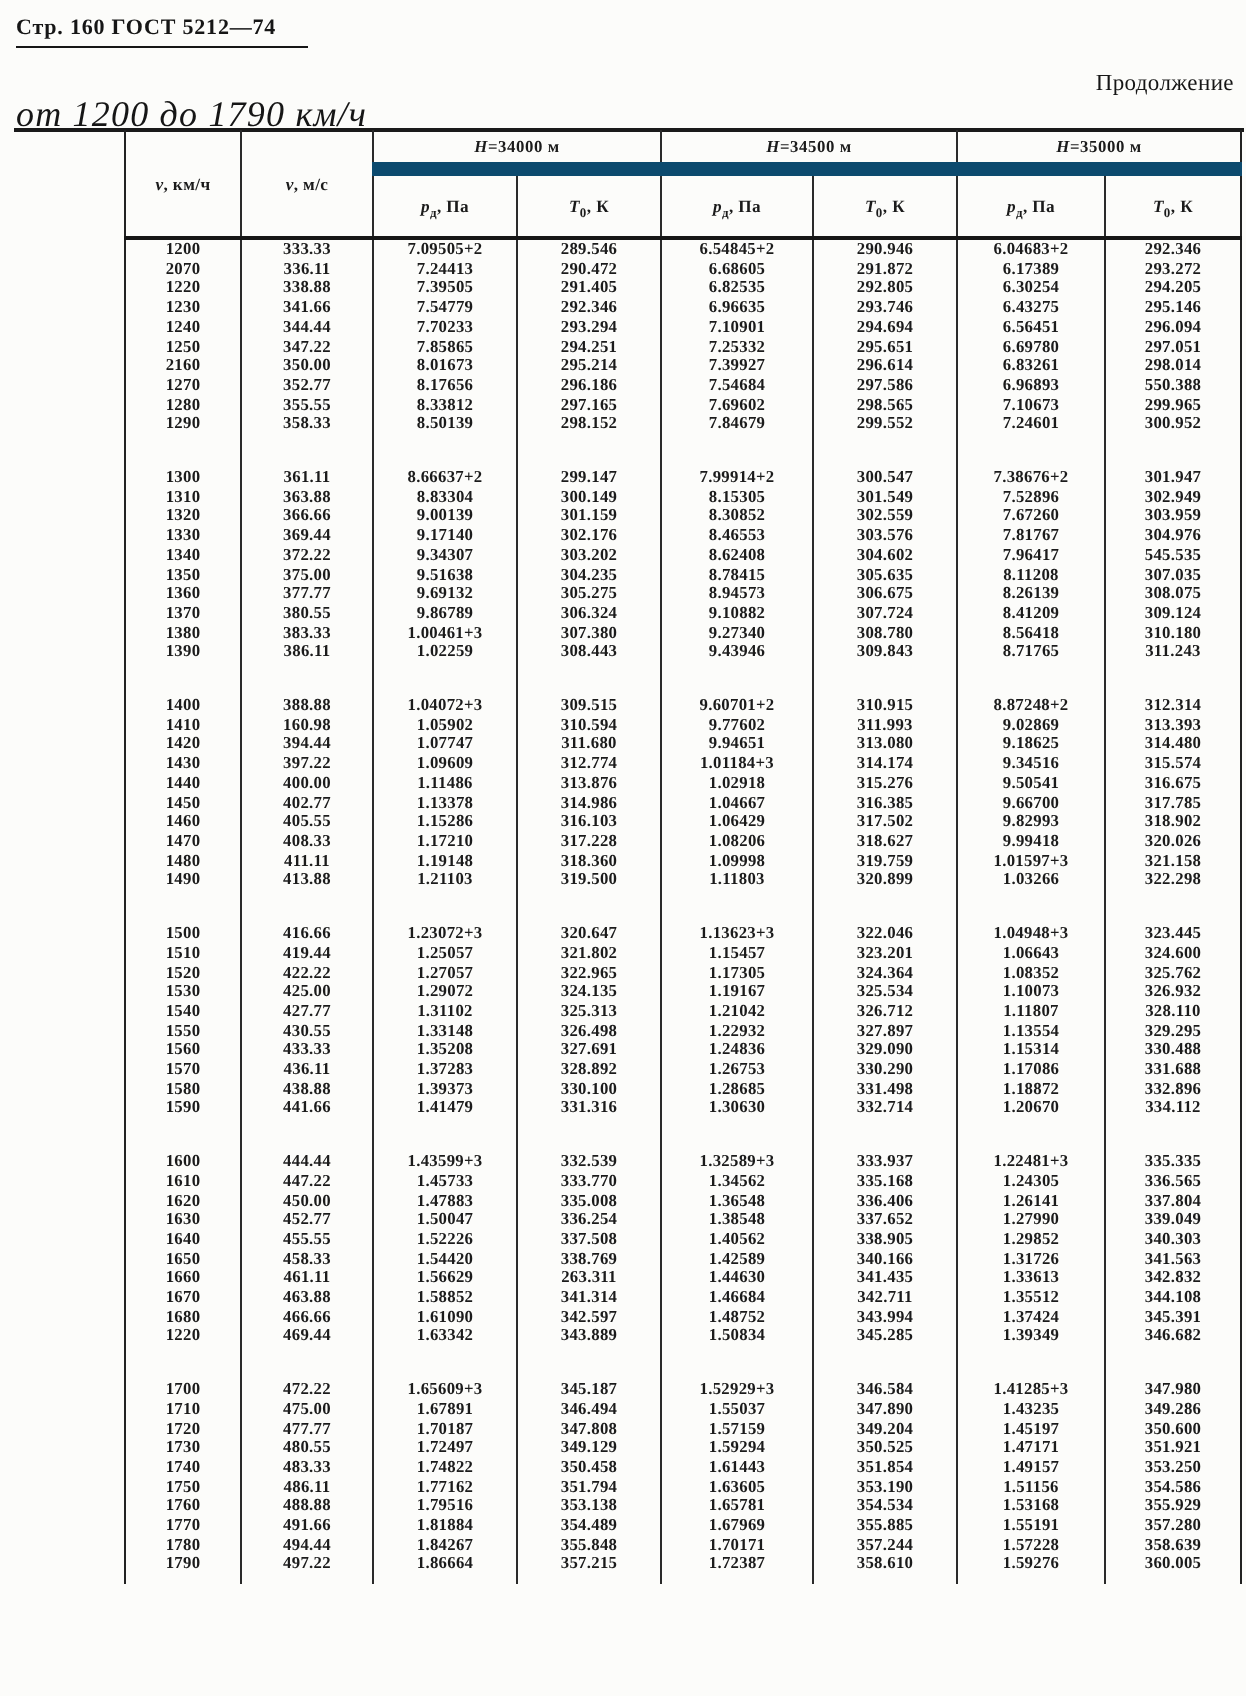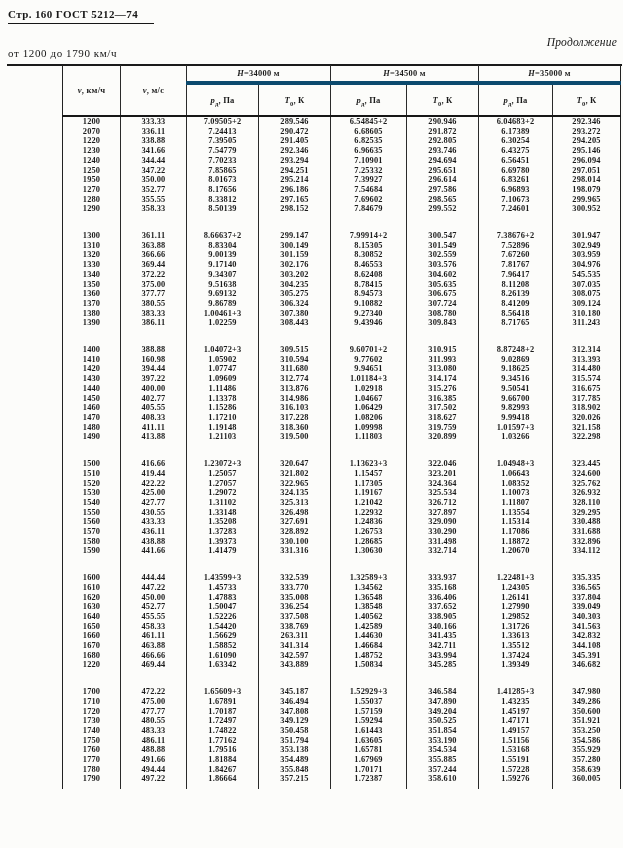--- a/index.html
+++ b/index.html
@@ -9,25 +9,25 @@
     font-family:"Liberation Serif","DejaVu Serif",serif;
   }
   .page-title{
     position:absolute;left:8px;top:8px;
     font-size:11px;font-weight:bold;letter-spacing:.4px;
     border-bottom:1.6px solid #161616;padding:0 16px 3px 0;
     white-space:nowrap;
   }
   .continuation{
     position:absolute;right:6px;top:36px;
-    font-style:italic;font-size:11.5px;letter-spacing:.2px;
+    font-size:11.5px;letter-spacing:.2px;
   }
   .range-label{
     position:absolute;left:8px;top:47px;
-    font-size:11px;letter-spacing:.6px;white-space:nowrap;
+    font-size:18px;letter-spacing:.6px;white-space:nowrap;font-style:italic;
   }
   .topline{
     position:absolute;left:7px;top:64px;width:615px;height:1.5px;
     background:#1a1a1a;
   }
   table.data{
     position:absolute;left:62px;top:65px;width:558px;
     border-collapse:collapse;table-layout:fixed;
     border-left:1.2px solid #222;border-right:1.2px solid #222;
   }
@@ -38,21 +38,21 @@
     overflow:hidden;white-space:nowrap;
   }
   thead tr.grp-row th:first-child{border-left:none;}
   tbody td:first-child{border-left:none;}
   th.vcol{
     height:47px;font-size:8.6px;letter-spacing:.2px;
     border-bottom:2.6px solid #161616;
   }
   th.grp{
     height:16px;font-size:8.4px;letter-spacing:.3px;
-    border-bottom:4px solid #0c4a6e;
+    border-bottom:7px solid #0c4a6e;
   }
   th.sub{
     height:30px;font-size:8.6px;letter-spacing:.2px;
     border-bottom:2.6px solid #161616;
   }
   .sym{font-style:italic;font-family:"Liberation Serif",serif;}
   sub{font-size:6.5px;line-height:0;}
   tbody td{
     height:9.7px;line-height:9.7px;font-size:8.4px;letter-spacing:.15px;
   }
@@ -152,38 +152,38 @@
         <td>1250</td>
         <td>347.22</td>
         <td>7.85865</td>
         <td>294.251</td>
         <td>7.25332</td>
         <td>295.651</td>
         <td>6.69780</td>
         <td>297.051</td>
       </tr>
       <tr>
-        <td>1950</td>
+        <td>2160</td>
         <td>350.00</td>
         <td>8.01673</td>
         <td>295.214</td>
         <td>7.39927</td>
         <td>296.614</td>
         <td>6.83261</td>
         <td>298.014</td>
       </tr>
       <tr>
         <td>1270</td>
         <td>352.77</td>
         <td>8.17656</td>
         <td>296.186</td>
         <td>7.54684</td>
         <td>297.586</td>
         <td>6.96893</td>
-        <td>198.079</td>
+        <td>550.388</td>
       </tr>
       <tr>
         <td>1280</td>
         <td>355.55</td>
         <td>8.33812</td>
         <td>297.165</td>
         <td>7.69602</td>
         <td>298.565</td>
         <td>7.10673</td>
         <td>299.965</td>

